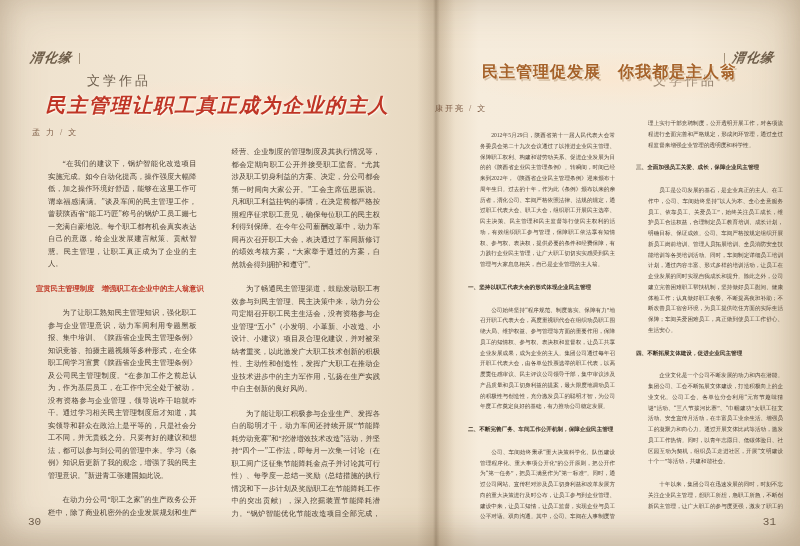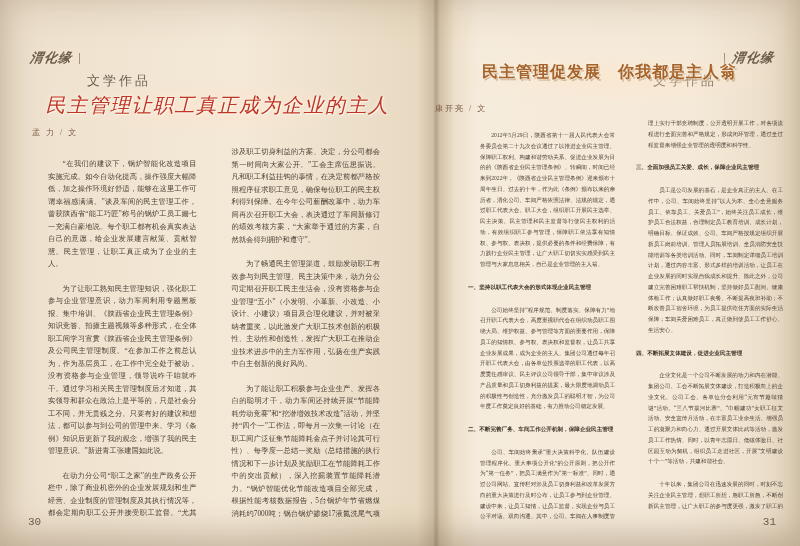--- a/index.html
+++ b/index.html
@@ -26,21 +26,21 @@
   .hdr{position:absolute;top:26px;display:flex;align-items:center;gap:7px;color:#8d7c66;}
   #page-left .hdr{left:30px;}
   #page-right .hdr{right:26px;}
   .logo{font-style:italic;font-weight:bold;font-size:13px;color:#6f5e4a;letter-spacing:1px;transform:skewX(-8deg);}
   .hdr-divider{width:1px;height:11px;background:#a4927a;}
   .section-label{font-size:13px;letter-spacing:3px;color:#6e5f4e;font-family:"Liberation Sans","DejaVu Sans",sans-serif;margin-top:46px;}
   
   .title{position:absolute;text-align:center;white-space:nowrap;}
   #title-left{
     left:0;right:0;top:92px;
-    font-size:20px;font-weight:normal;font-style:italic;letter-spacing:1.5px;
+    font-size:20px;font-weight:bold;font-style:italic;letter-spacing:1.5px;
     color:#bf3526;
     text-shadow:0 0 2px #fff7ea, 0 0 6px rgba(255,244,230,.9), 1px 1px 0 rgba(255,250,240,.8);
   }
   #title-right{
     left:0;right:16px;top:62px;
     font-family:"Liberation Sans","DejaVu Sans",sans-serif;
     font-size:16px;font-weight:700;letter-spacing:1px;
     color:#a5622a;
     text-shadow:0 0 2px #fdf3e2, 0 0 5px rgba(255,246,230,.95), 1.5px 1.5px 0 rgba(124,74,26,.35);
   }
@@ -83,20 +83,21 @@
       <span class="hdr-divider"></span>
       <span class="section-label">文学作品</span>
     </div>
 
     <div class="title-glow" id="glow-left"></div>
     <div class="title" id="title-left">民主管理让职工真正成为企业的主人</div>
     <div class="byline" id="byline-left">孟 力 / 文</div>
 
     <div class="body-cols" id="body-left">
         <p>“在我们的建议下，锅炉智能化改造项目实施完成。如今自动化提高，操作强度大幅降低，加之操作环境好舒适，能够在这里工作可谓幸福感满满。”谈及车间的民主管理工作，曾获陕西省“能工巧匠”称号的锅炉工员工姗七一充满自豪地说。每个职工都有机会真实表达自己的意愿，给企业发展建言献策、贡献智慧。民主管理，让职工真正成为了企业的主人。</p>
+        <h4>宣贯民主管理制度　增强职工在企业中的主人翁意识</h4>
         <p>为了让职工熟知民主管理知识，强化职工参与企业管理意识，动力车间利用专题黑板报、集中培训、《陕西省企业民主管理条例》知识竞答、拍摄主题视频等多种形式，在全体职工间学习宣贯《陕西省企业民主管理条例》及公司民主管理制度。“在参加工作之前总认为，作为基层员工，在工作中完全处于被动，没有资格参与企业管理，领导说咋干咱就咋干。通过学习相关民主管理制度后才知道，其实领导和群众在政治上是平等的，只是社会分工不同，并无贵贱之分。只要有好的建议和想法，都可以参与到公司的管理中来。学习《条例》知识后更新了我的观念，增强了我的民主管理意识。”新进青工张建国如此说。</p>
         <p>在动力分公司“职工之家”的生产政务公开栏中，除了商业机密外的企业发展规划和生产经营、企业制度的管理制度及其执行情况等，都会定期向职工公开并接受职工监督。“尤其涉及职工切身利益的方案、决定，分公司都会第一时间向大家公开。”工会主席伍思振说。凡和职工利益挂钩的事情，在决定前都严格按照程序征求职工意见，确保每位职工的民主权利得到保障。在今年公司薪酬改革中，动力车间再次召开职工大会，表决通过了车间新修订的绩效考核方案，“大家举手通过的方案，自然就会得到拥护和遵守”。</p>
         <p>为了畅通民主管理渠道，鼓励发动职工有效参与到民主管理、民主决策中来，动力分公司定期召开职工民主生活会，没有资格参与企业管理“五小”（小发明、小革新、小改造、小设计、小建议）项目及合理化建议，并对被采纳者重奖，以此激发广大职工技术创新的积极性、主动性和创造性，发挥广大职工在推动企业技术进步中的主力军作用，弘扬在生产实践中自主创新的良好风尚。</p>
         <p>为了能让职工积极参与企业生产、发挥各自的聪明才干，动力车间还持续开展“节能降耗劳动竞赛”和“挖潜增效技术改造”活动，并坚持“四个一”工作法，即每月一次集一讨论（在职工间广泛征集节能降耗金点子并讨论其可行性）、每季度一总结一奖励（总结措施的执行情况和下一步计划及奖励职工在节能降耗工作中的突出贡献），深入挖掘装置节能降耗潜力。“锅炉智能优化节能改造项目全部完成，根据性能考核数据报告，5台锅炉年节省燃煤消耗约7000吨；锅台锅炉掺烧17液氮洗尾气项目，在为公司环保作出贡献的同时年可节约燃料煤700吨；面对煤价格快速上涨、锅炉燃料成本大幅上升的形势，将气化产生的细渣掺烧至流化床锅炉，三个月来累计掺烧细渣五千吨，且节煤效果显著；经过技术改造，脱盐水装置运行质量明显提高，并使得脱盐水单机指标（吨脱盐水耗机）大幅降低……”说起近年来在节能降耗项目上取得的实效，动力车间技术组组长王伟滔滔不绝。“这些成绩都归功于分会的民主管理工作，是在征求广大职工的建议下完成的”。</p>
         <h4>认真对待民主诉求　让职工成为企业真正的主人</h4>
       </div>
 
     <div class="pagenum" id="pagenum-left">30</div>
   </div>
 

